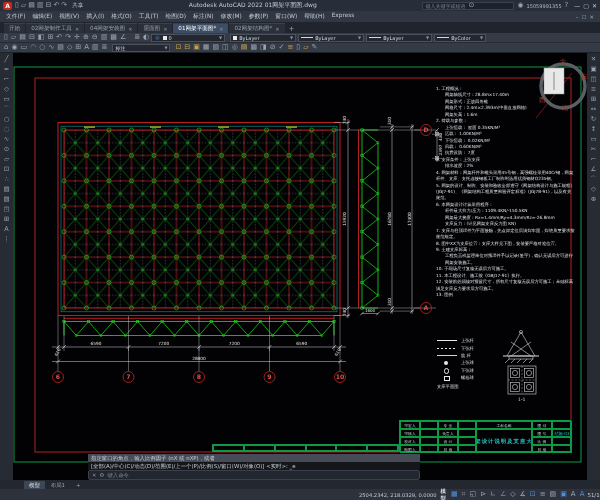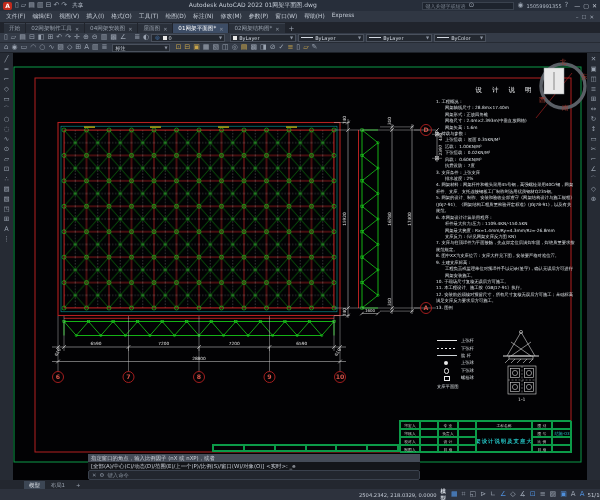--- a/index.html
+++ b/index.html
@@ -608,21 +608,20 @@
         <rect x="524.5" y="382.5" width="9" height="9"></rect>
         <circle cx="515" cy="373" r="2.6"></circle>
         <circle cx="529" cy="373" r="2.6"></circle>
         <circle cx="515" cy="387" r="2.6"></circle>
         <circle cx="529" cy="387" r="2.6"></circle>
         <text x="518" y="401" font-size="4.6" fill="#d8d8d8" stroke="none">1-1</text>
       </g>
     </svg>
 
     <div class="notes">
-      <div class="ntitle">设 计 说 明</div>
       <div id="notelines">
           <div class="nl">1. 工程概况：</div>
           <div class="nl ind">   网架轴线尺寸：28.8m×17.40m</div>
           <div class="nl ind">   网架形式：正放四角锥</div>
           <div class="nl ind">   网格尺寸：2.4m×2.393m(中垂直放网格)</div>
           <div class="nl ind">   网架矢高：1.6m</div>
           <div class="nl">2. 荷载与参数：</div>
           <div class="nl ind">   上弦恒载： 屋面 0.35KN/M²</div>
           <div class="nl ind">   活载： 1.00KN/M²</div>
           <div class="nl ind">   下弦恒载： 0.02KN/M²</div>

